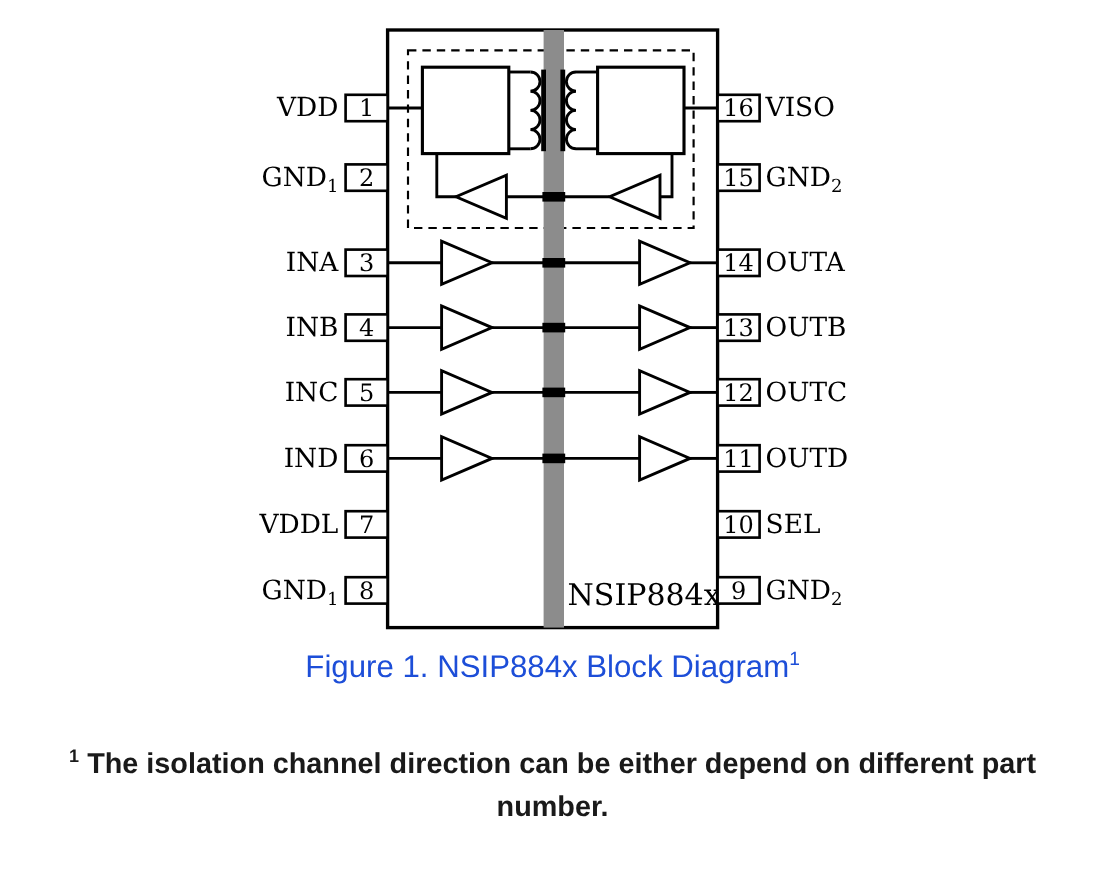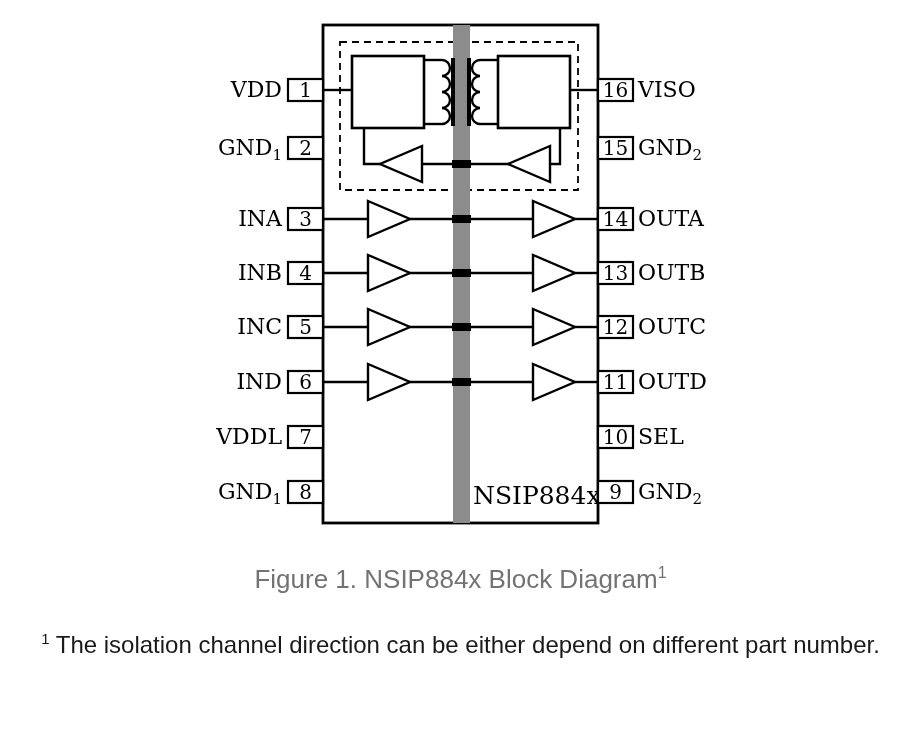--- a/index.html
+++ b/index.html
@@ -25,32 +25,32 @@
   .mark    { fill: #000; }
 
   .pin-num   { font: 20px "DejaVu Serif", serif; fill: #000; }
   .pin-label { font: 22px "DejaVu Serif", serif; fill: #000; }
   .pin-label .sub { font-size: 15px; }
   .chip-name { font: 25px "DejaVu Serif", serif; fill: #000; }
 
   .caption {
     text-align: center;
     font-size: 26px;
-    margin-top: 24px;
-    color: #737373;
+    color: #1d4ed8;
   }
   .caption sup { font-size: 16px; }
 
   .footnote {
-    margin: 32px auto 0;
+    margin: 48px auto 0;
     max-width: 884px;
     text-align: center;
     font-size: 24px;
     line-height: 1.5;
     color: #1a1a1a;
+    font-weight: bold;
   }
   .footnote sup { font-size: 15px; }
 </style>
 </head>
 <body>
 
 <div class="diagram-wrap">
 <svg width="921" height="540" viewBox="0 0 921 540">
 
   <rect class="outline" x="323" y="25" width="275" height="498"></rect>

